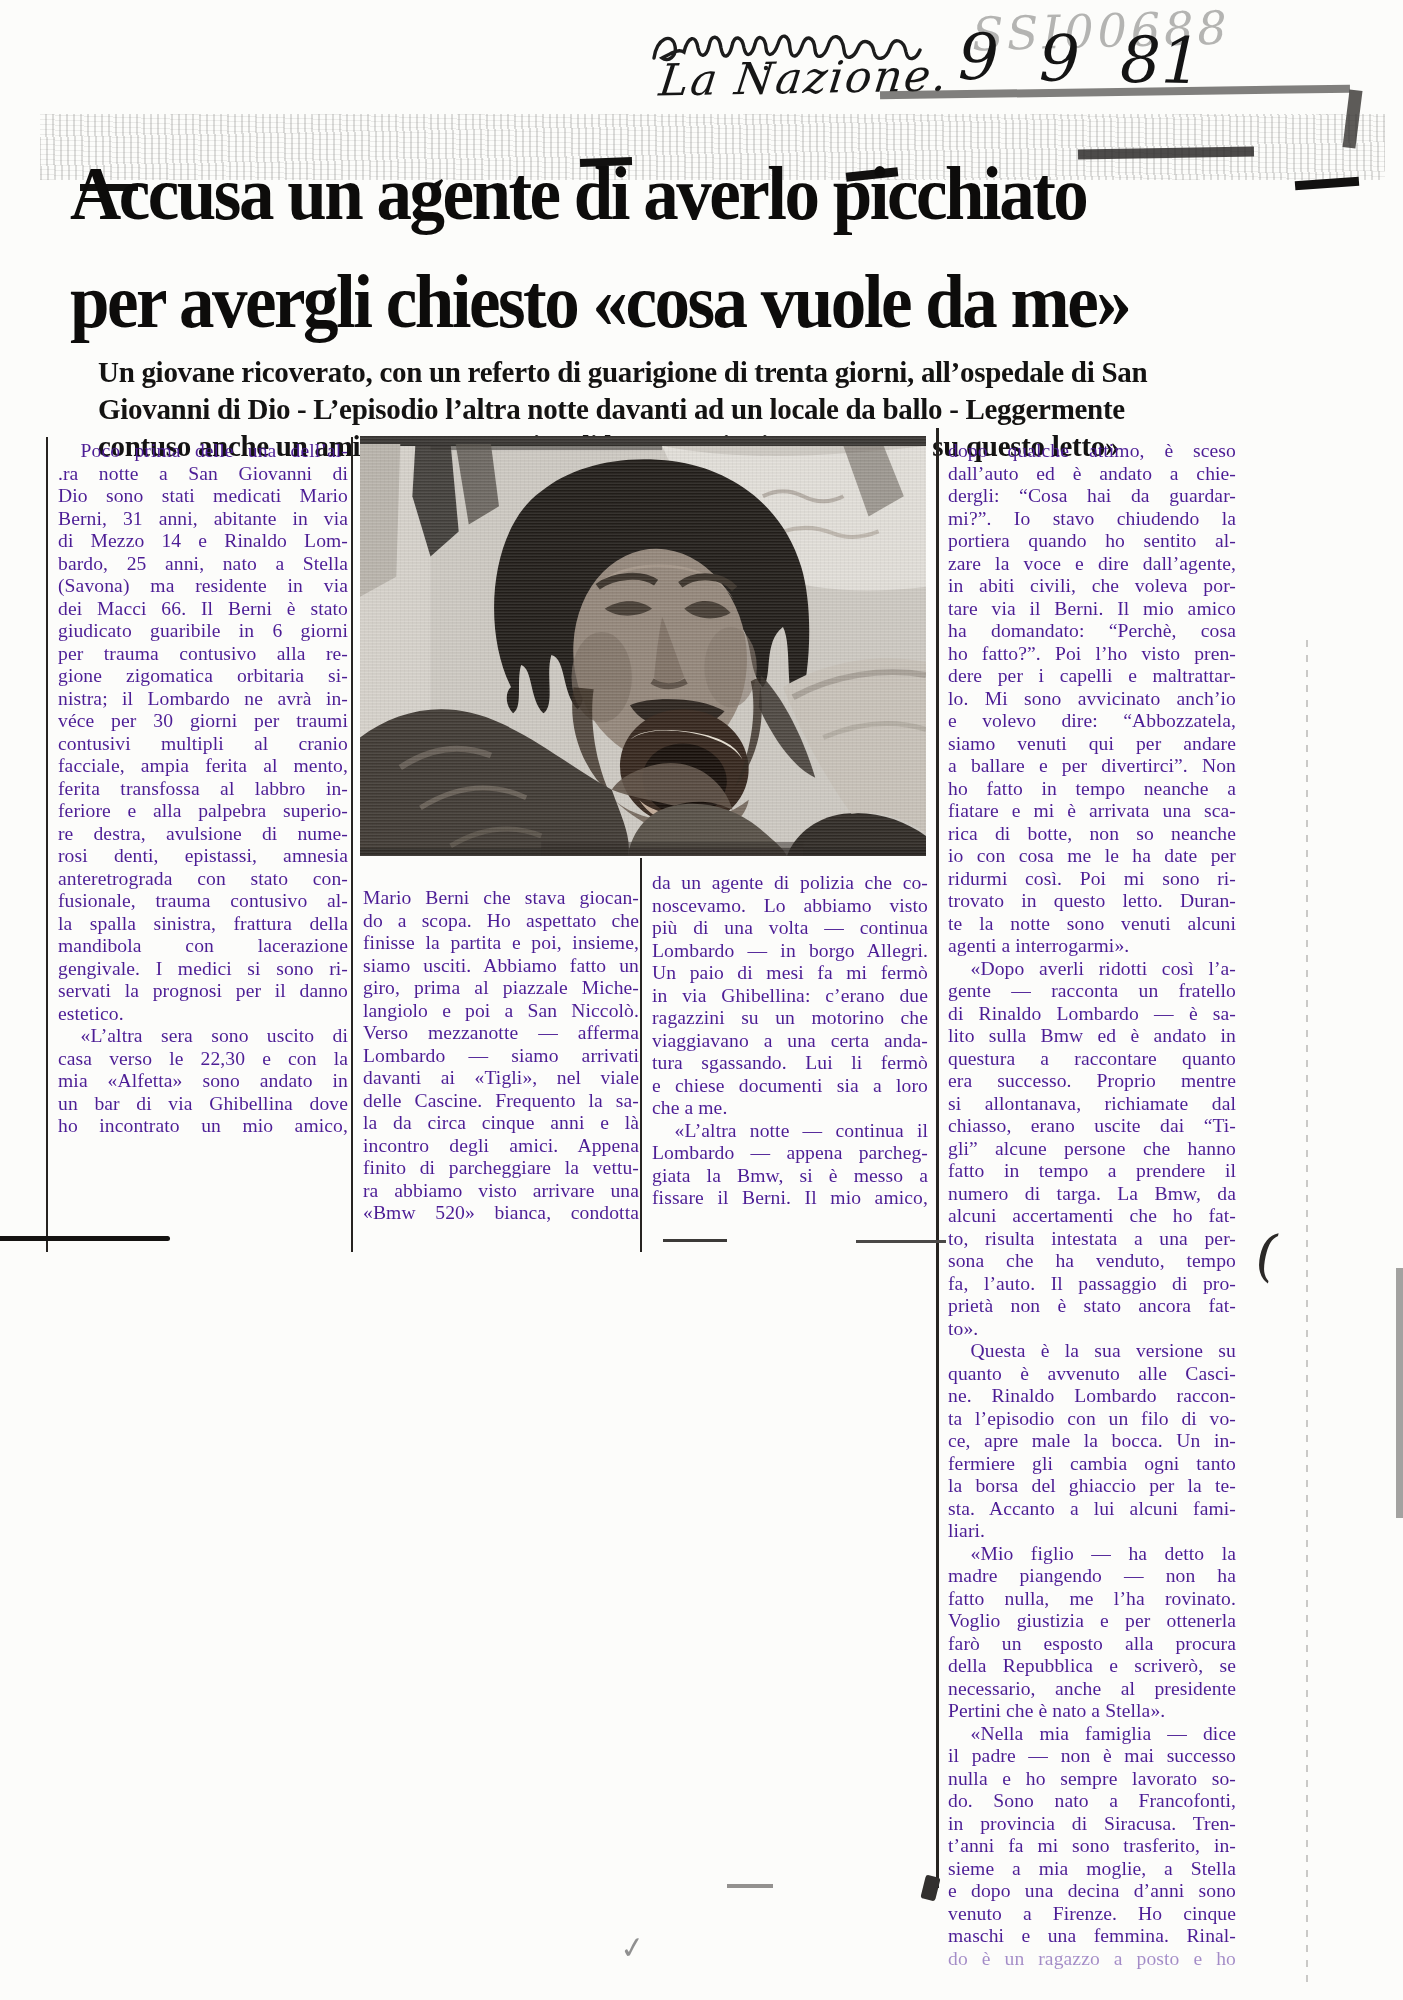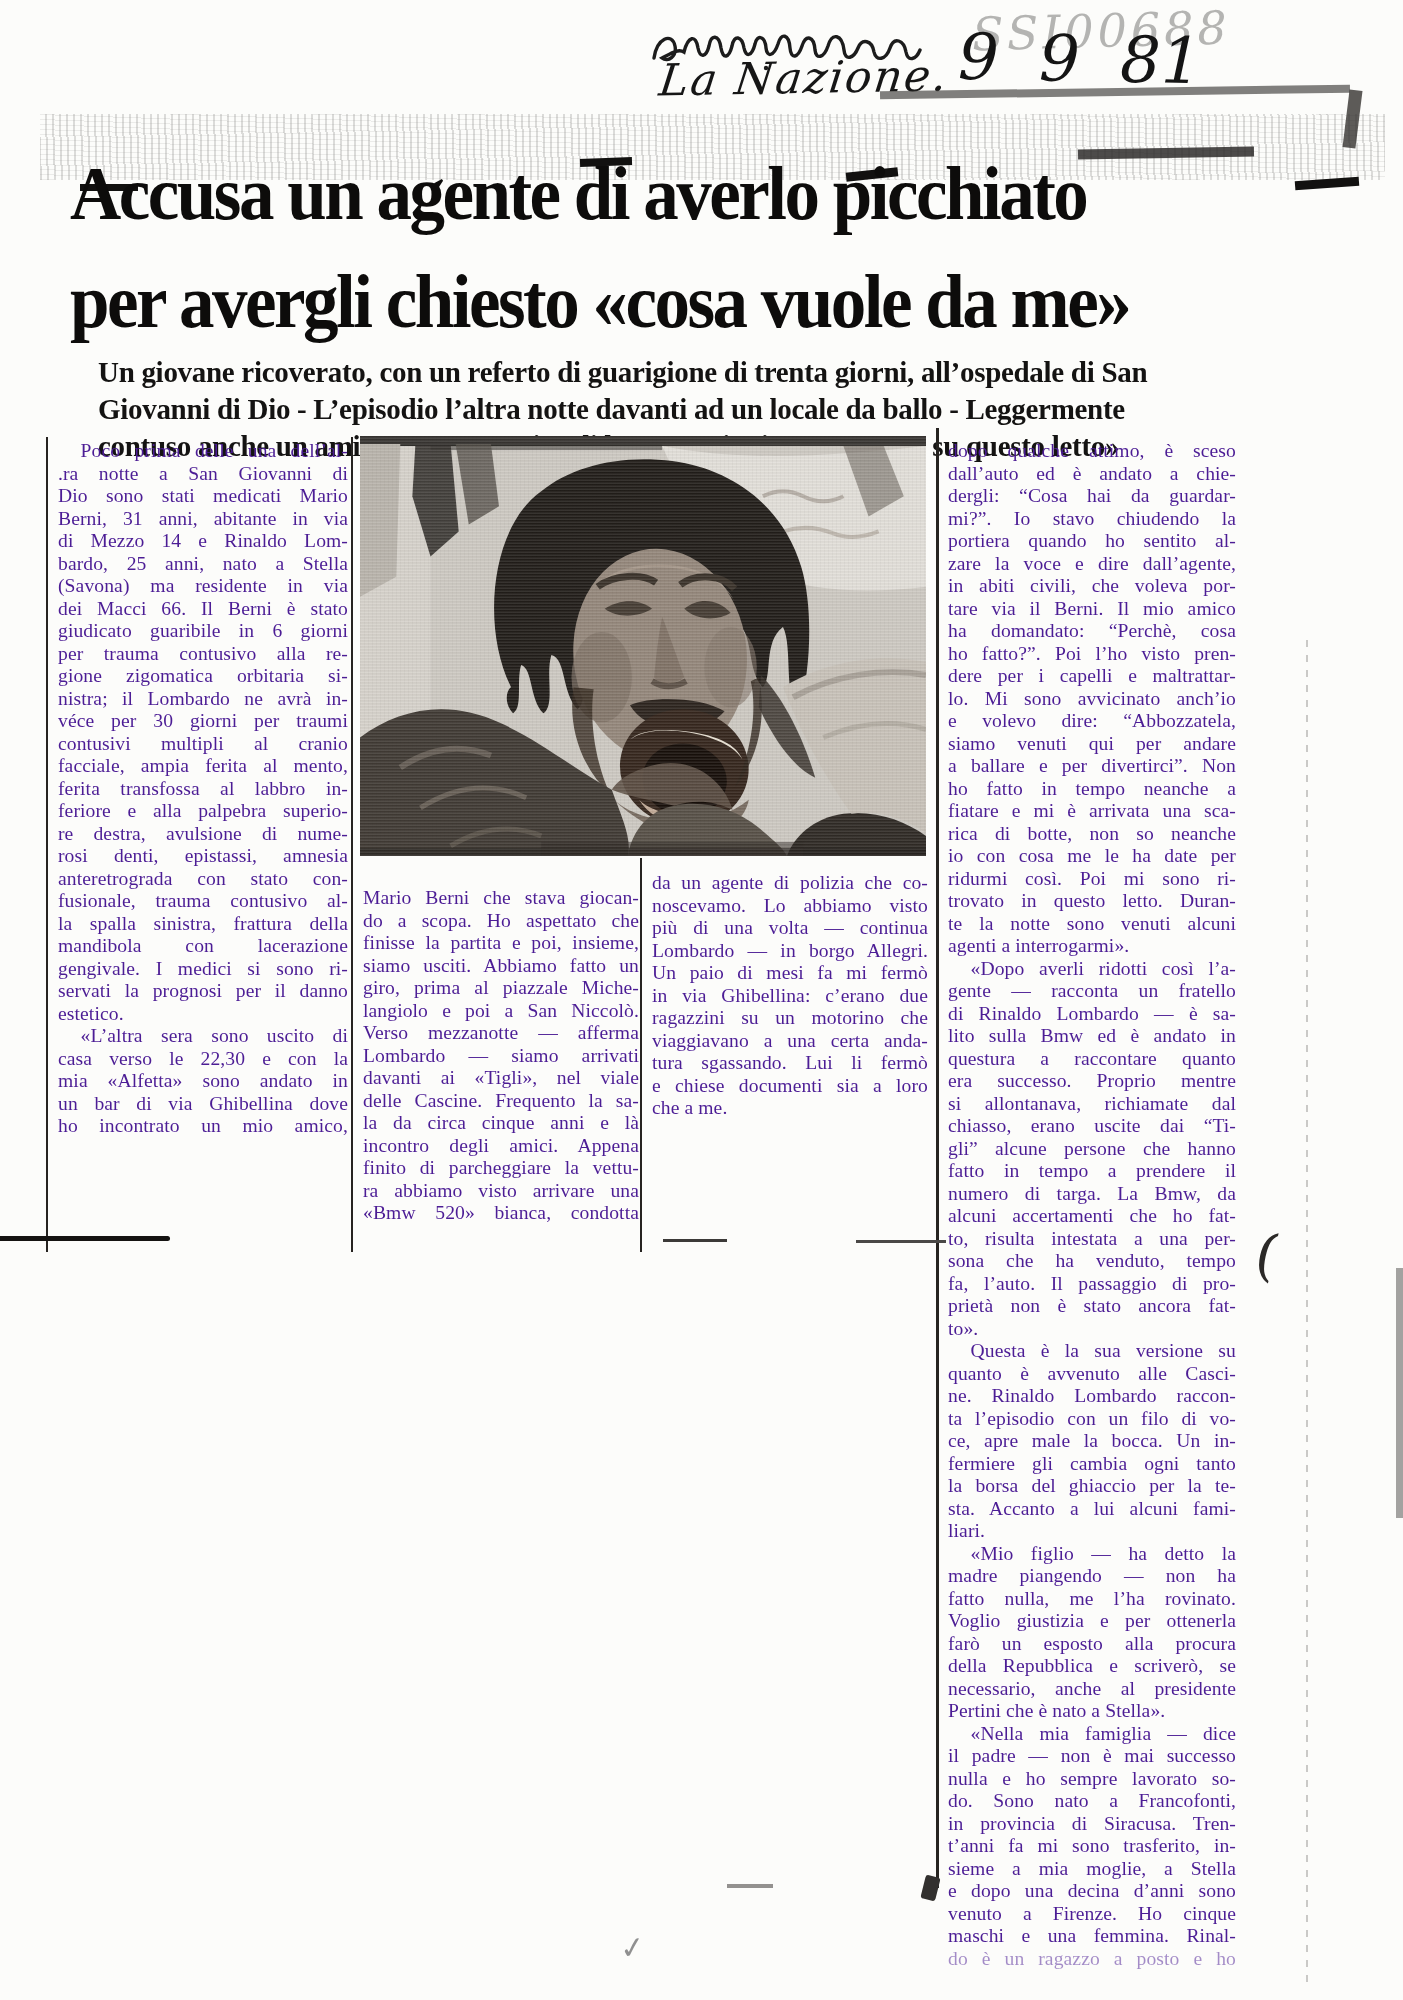--- a/index.html
+++ b/index.html
@@ -251,20 +251,26 @@
         <div class="line">più di una volta — continua</div>
         <div class="line">Lombardo — in borgo Allegri.</div>
         <div class="line">Un paio di mesi fa mi fermò</div>
         <div class="line">in via Ghibellina: c’erano due</div>
         <div class="line">ragazzini su un motorino che</div>
         <div class="line">viaggiavano a una certa anda-</div>
         <div class="line">tura sgassando. Lui li fermò</div>
         <div class="line">e chiese documenti sia a loro</div>
         <div class="line endline">che a me.</div>
       </div>
+      <div class="para indent">
+        <div class="line">«L’altra notte — continua il</div>
+        <div class="line">Lombardo — appena parcheg-</div>
+        <div class="line">giata la Bmw, si è messo a</div>
+        <div class="line">fissare il Berni. Il mio amico,</div>
+      </div>
     </div>
   <div class="abs col col4">
       <div class="para">
         <div class="line">dopo qualche attimo, è sceso</div>
         <div class="line">dall’auto ed è andato a chie-</div>
         <div class="line">dergli: “Cosa hai da guardar-</div>
         <div class="line">mi?”. Io stavo chiudendo la</div>
         <div class="line">portiera quando ho sentito al-</div>
         <div class="line">zare la voce e dire dall’agente,</div>
         <div class="line">in abiti civili, che voleva por-</div>

